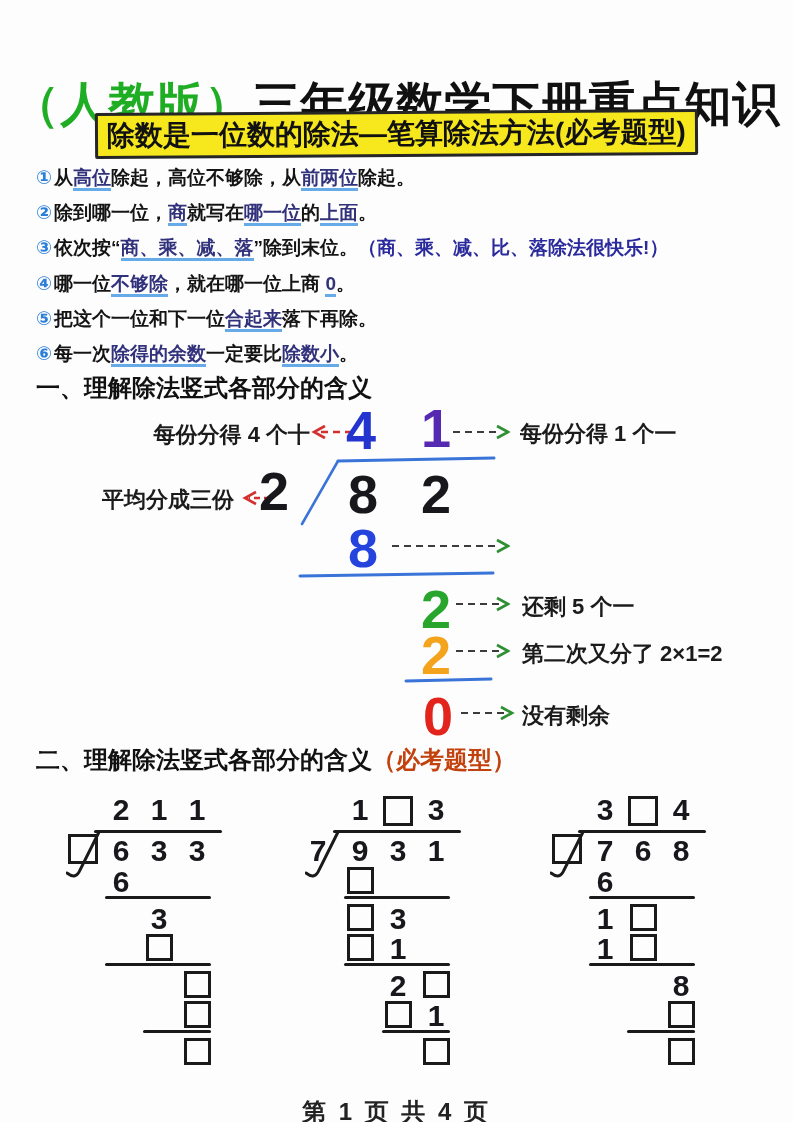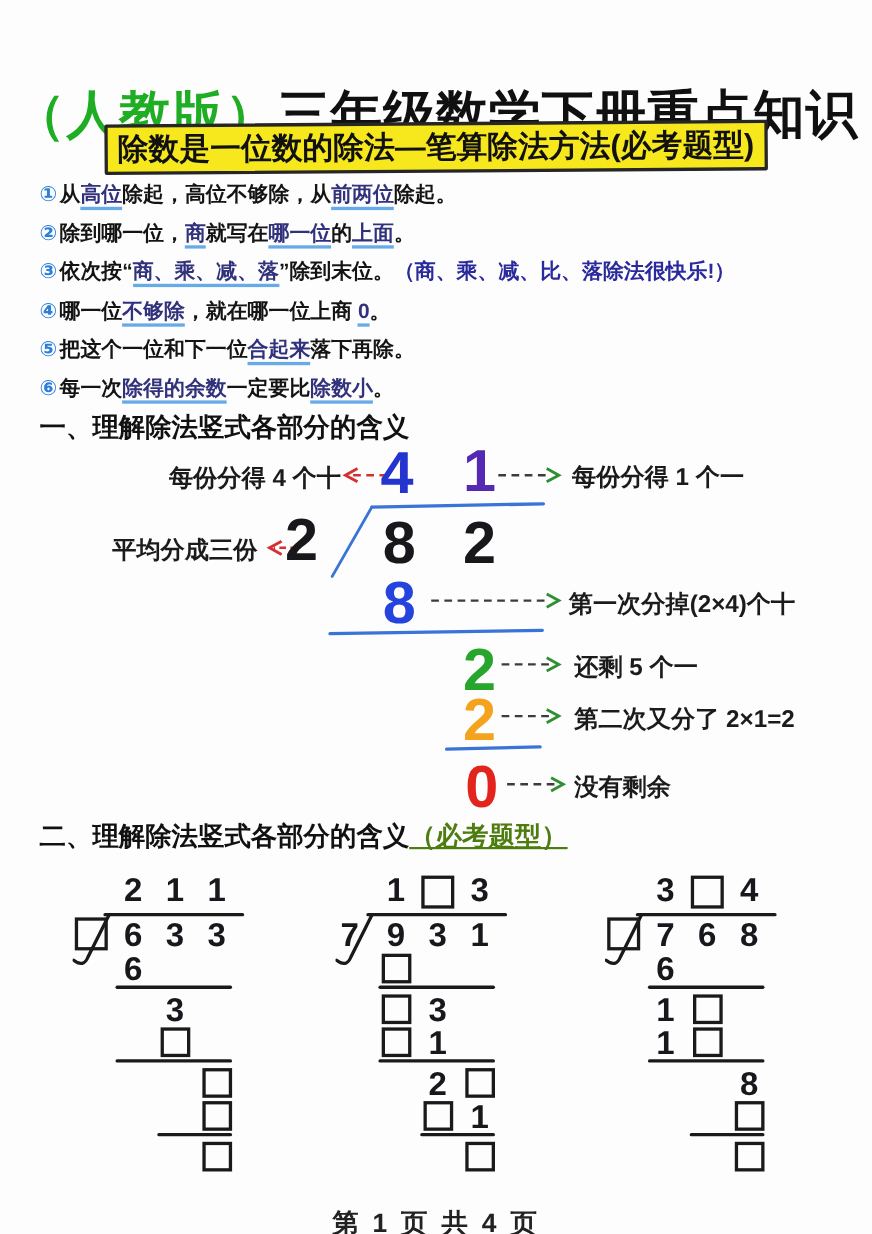--- a/index.html
+++ b/index.html
@@ -77,37 +77,36 @@
       <polyline points="497,198 508,204 497,210" stroke="#2f8f33" stroke-width="2.6" fill="none"></polyline>
       <path d="M456 251 L500 251" stroke="#3c3c3c" stroke-width="2.2" stroke-dasharray="7 5" fill="none"></path>
       <polyline points="497,245 508,251 497,257" stroke="#2f8f33" stroke-width="2.6" fill="none"></polyline>
       <path d="M461 313 L504 313" stroke="#3c3c3c" stroke-width="2.2" stroke-dasharray="7 5" fill="none"></path>
       <polyline points="501,307 512,313 501,319" stroke="#2f8f33" stroke-width="2.6" fill="none"></polyline>
     </svg>
 
     <div class="dlabel" style="left:110px;top:20px;width:200px;text-align:right;">每份分得 4 个十</div>
     <div class="dlabel" style="left:520px;top:19px;">每份分得 1 个一</div>
     <div class="dlabel" style="left:102px;top:85px;text-align:right;">平均分成三份</div>
-    <div class="dlabel" style="left:517px;top:134px;">第一次分掉(2×4)个十</div>
     <div class="dlabel" style="left:522px;top:192px;">还剩 5 个一</div>
     <div class="dlabel" style="left:522px;top:239px;">第二次又分了 2×1=2</div>
     <div class="dlabel" style="left:522px;top:301px;">没有剩余</div>
 
     <div class="bignum" style="left: 346px; top: 3px; color: rgb(35, 52, 207);">4</div>
     <div class="bignum" style="left: 421px; top: 1px; color: rgb(86, 41, 178);">1</div>
     <div class="bignum" style="left:259px;top:64px;color:#17171c;">2</div>
     <div class="bignum" style="left:348px;top:67px;color:#17171c;">8</div>
     <div class="bignum" style="left:421px;top:67px;color:#17171c;">2</div>
     <div class="bignum" style="left: 348px; top: 121px; color: rgb(37, 67, 221);">8</div>
     <div class="bignum" style="left: 421px; top: 182px; color: rgb(39, 165, 44);">2</div>
     <div class="bignum" style="left: 421px; top: 228px; color: rgb(243, 164, 28);">2</div>
     <div class="bignum" style="left: 423px; top: 289px; color: rgb(227, 36, 28);">0</div>
   </div>
 
-  <h2 class="sec-heading" style="top:744px;"><span>二、理解除法竖式各部分的含义</span><span style="color: #4d7c0f; text-decoration: underline;">（必考题型）</span></h2>
+  <h2 class="sec-heading" style="top:744px;"><span>二、理解除法竖式各部分的含义</span><span style="color: #c2410c;">（必考题型）</span></h2>
 
   <div class="problems-area">
     <div class="ldiv" style="left:56px;">
         <div class="ldrow" style="top: 0px;">
           <div class="ldcell" style="left: 46px;">2</div>
           <div class="ldcell" style="left: 84px;">1</div>
           <div class="ldcell" style="left: 122px;">1</div>
         </div>
         <div class="ldrow" style="top: 34px; height: 38px;">
           <div class="obar"></div>

